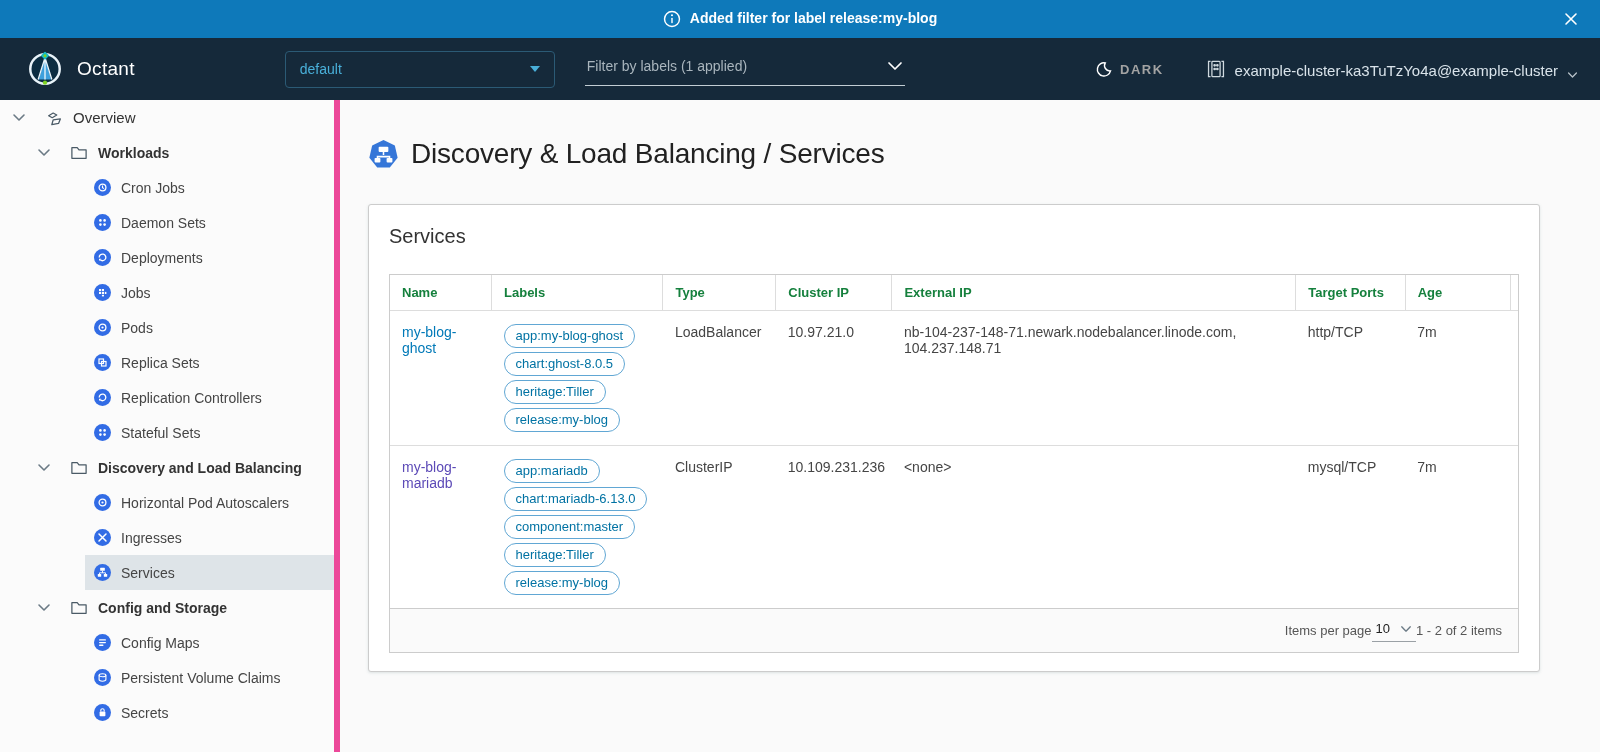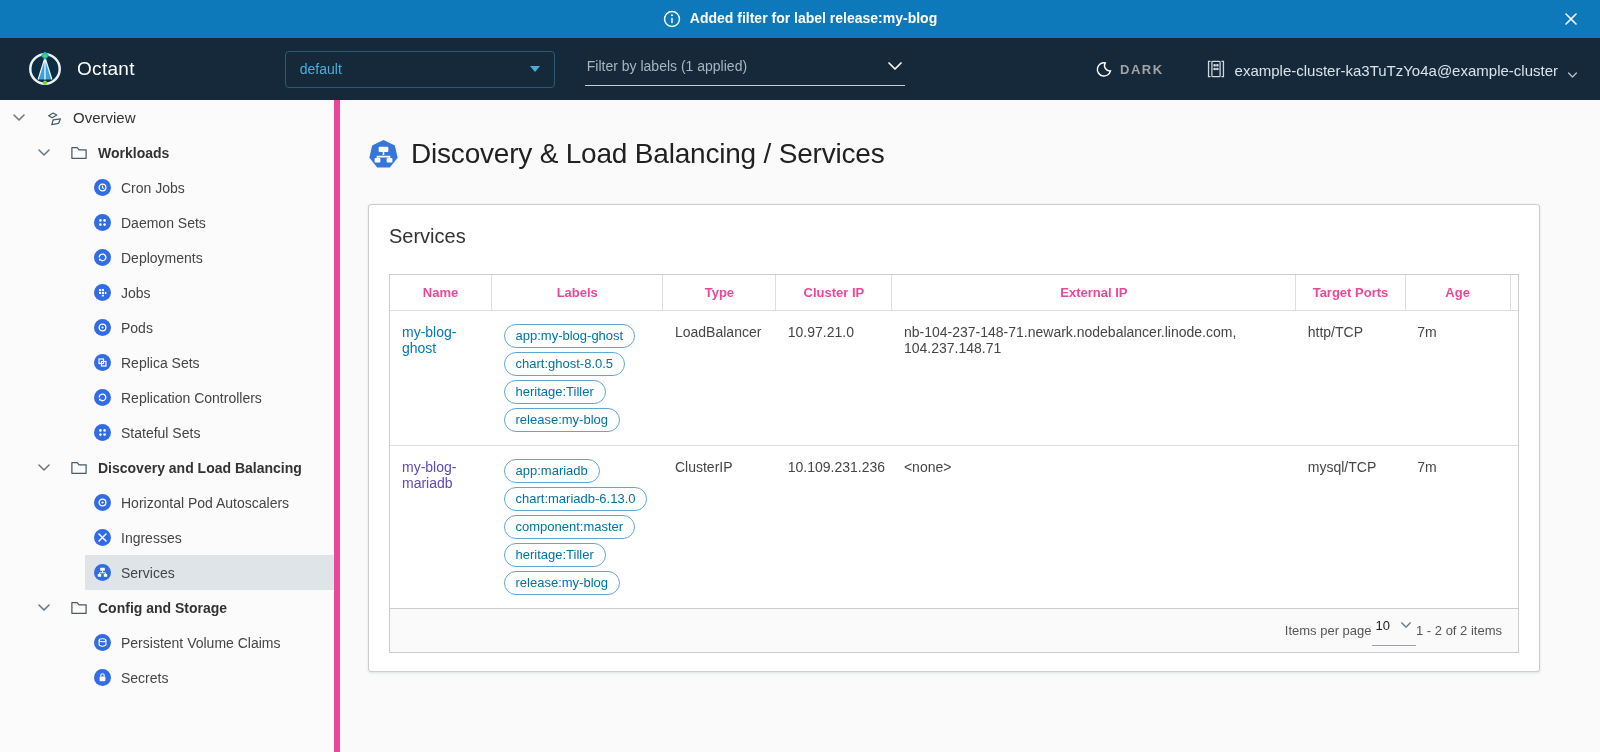--- a/index.html
+++ b/index.html
@@ -54,32 +54,32 @@
   .tree-item .lbl{white-space:nowrap;}
 
   
   .page-title{display:flex;align-items:center;gap:12px;margin-bottom:34px;}
   .page-title h1{font-size:28px;font-weight:400;color:#212121;letter-spacing:-.2px;}
   .card{width:1172px;background:#fff;border:1px solid var(--border);border-radius:3px;box-shadow:0 1px 3px rgba(115,143,147,.22);padding:20px 20px 18px 20px;}
   .card-title{font-size:20px;font-weight:400;color:#333;margin-bottom:26px;}
 
   .datagrid{border:1px solid var(--border);}
   table{width:100%;border-collapse:collapse;table-layout:fixed;}
-  th{font-size:13px;font-weight:700;color:#ec4899;text-align:center;padding:10px 12px;vertical-align:top;border-right:1px solid #ddd;background:#fff;}
+  th{font-size:13px;font-weight:700;color:#15803d;text-align:left;padding:10px 12px;vertical-align:top;border-right:1px solid #ddd;background:#fff;}
   th:last-child{border-right:none;}
   col.c-name{width:9%;} col.c-labels{width:15.2%;} col.c-type{width:10%;} col.c-cip{width:10.3%;}
   col.c-eip{width:35.8%;} col.c-ports{width:9.7%;} col.c-age{width:9.3%;} col.c-sp{width:0.7%;}
   td{font-size:14px;color:var(--txt);padding:13px 12px;vertical-align:top;border-top:1px solid #ddd;}
   a.res-link{color:var(--link);text-decoration:none;cursor:pointer;}
   a.res-link.visited{color:var(--link-visited);}
   .pill{display:block;width:fit-content;border:1px solid var(--pill-border);color:#0072a3;border-radius:12px;padding:3px 11px 4px;font-size:13px;margin-bottom:4px;cursor:pointer;background:#fff;}
   .pill:last-child{margin-bottom:0;}
 
   .dg-footer{border-top:1px solid var(--border);background:#fafafa;height:44px;display:flex;align-items:center;justify-content:flex-end;padding:0 16px;font-size:13px;color:#565656;}
-  .page-size{display:flex;align-items:center;gap:10px;border-bottom:1px solid #9aa0a5;padding:2px 4px 12px;cursor:pointer;color:#212121;}
+  .page-size{display:flex;align-items:center;gap:10px;border-bottom:1px solid #9aa0a5;padding:2px 4px 5px;cursor:pointer;color:#212121;}
   .range{color:#565656;}
 
   .chevron-svg{stroke:#6b7a85;stroke-width:1.6;fill:none;stroke-linecap:round;stroke-linejoin:round;}
   .chevron-lt{stroke:#b8c2c9;stroke-width:1.6;fill:none;stroke-linecap:round;stroke-linejoin:round;}
 </style>
 </head>
 <body>
 
 <div class="app">
 
@@ -318,20 +318,30 @@
             <svg width="14" height="9" viewBox="0 0 14 9" class="chevron-svg">
               <polyline points="2,2 7,7 12,2"></polyline>
             </svg>
           </span>
         <span class="folder">
             <svg width="18" height="16" viewBox="0 0 20 18" fill="none" stroke="#4a5a66" stroke-width="1.4" stroke-linejoin="round">
               <path d="M2 3h6l2 2.4h8V15H2z"></path>
             </svg>
           </span>
         <span>Config and Storage</span>
+      </div>
+      <div class="trow tree-item">
+        <span class="kicon">
+            <svg width="11" height="11" viewBox="0 0 11 11">
+              <rect x="2" y="2.2" width="7" height="1.4" rx="0.7" fill="#fff"></rect>
+              <rect x="2" y="4.9" width="7" height="1.4" rx="0.7" fill="#fff"></rect>
+              <rect x="2" y="7.6" width="4.5" height="1.4" rx="0.7" fill="#fff"></rect>
+            </svg>
+          </span>
+        <span class="lbl">Config Maps</span>
       </div>
       <div class="trow tree-item">
         <span class="kicon">
             <svg width="11" height="11" viewBox="0 0 11 11">
               <ellipse cx="5.5" cy="3.2" rx="3.4" ry="1.5" fill="none" stroke="#fff" stroke-width="1.1"></ellipse>
               <path d="M2.1 3.2v4.4c0 .9 1.5 1.6 3.4 1.6s3.4-.7 3.4-1.6V3.2" fill="none" stroke="#fff" stroke-width="1.1"></path>
             </svg>
           </span>
         <span class="lbl">Persistent Volume Claims</span>
       </div>

